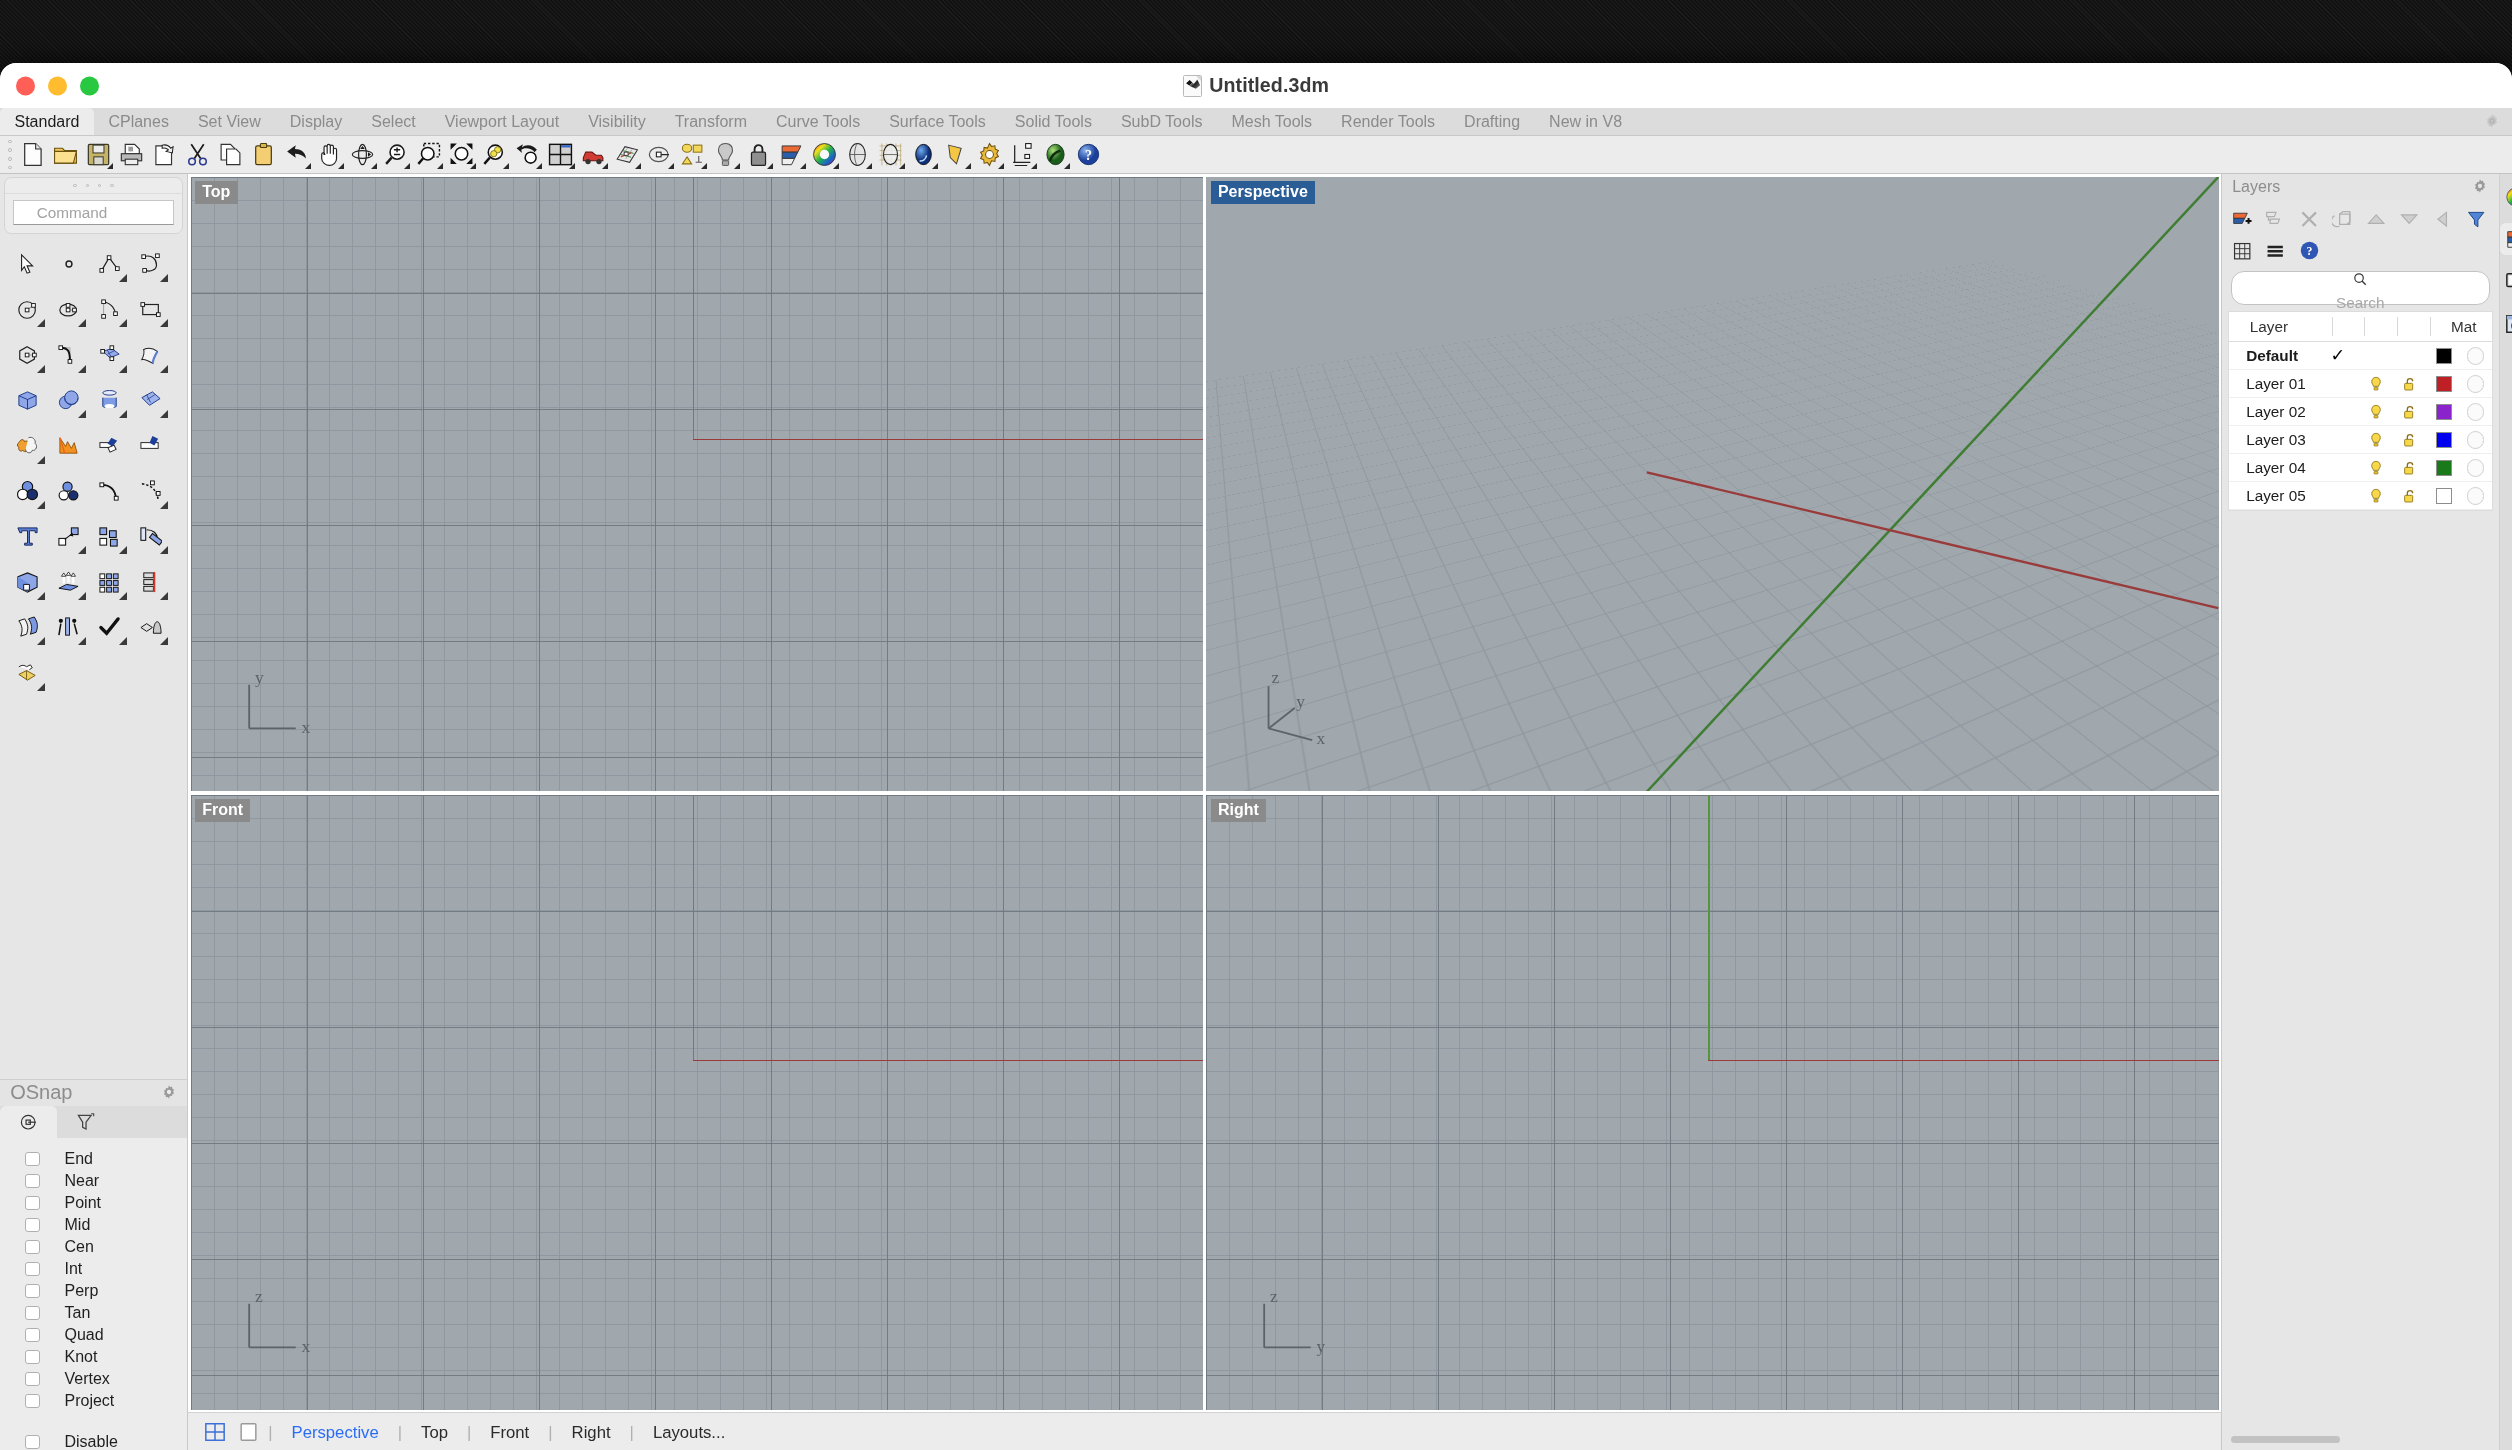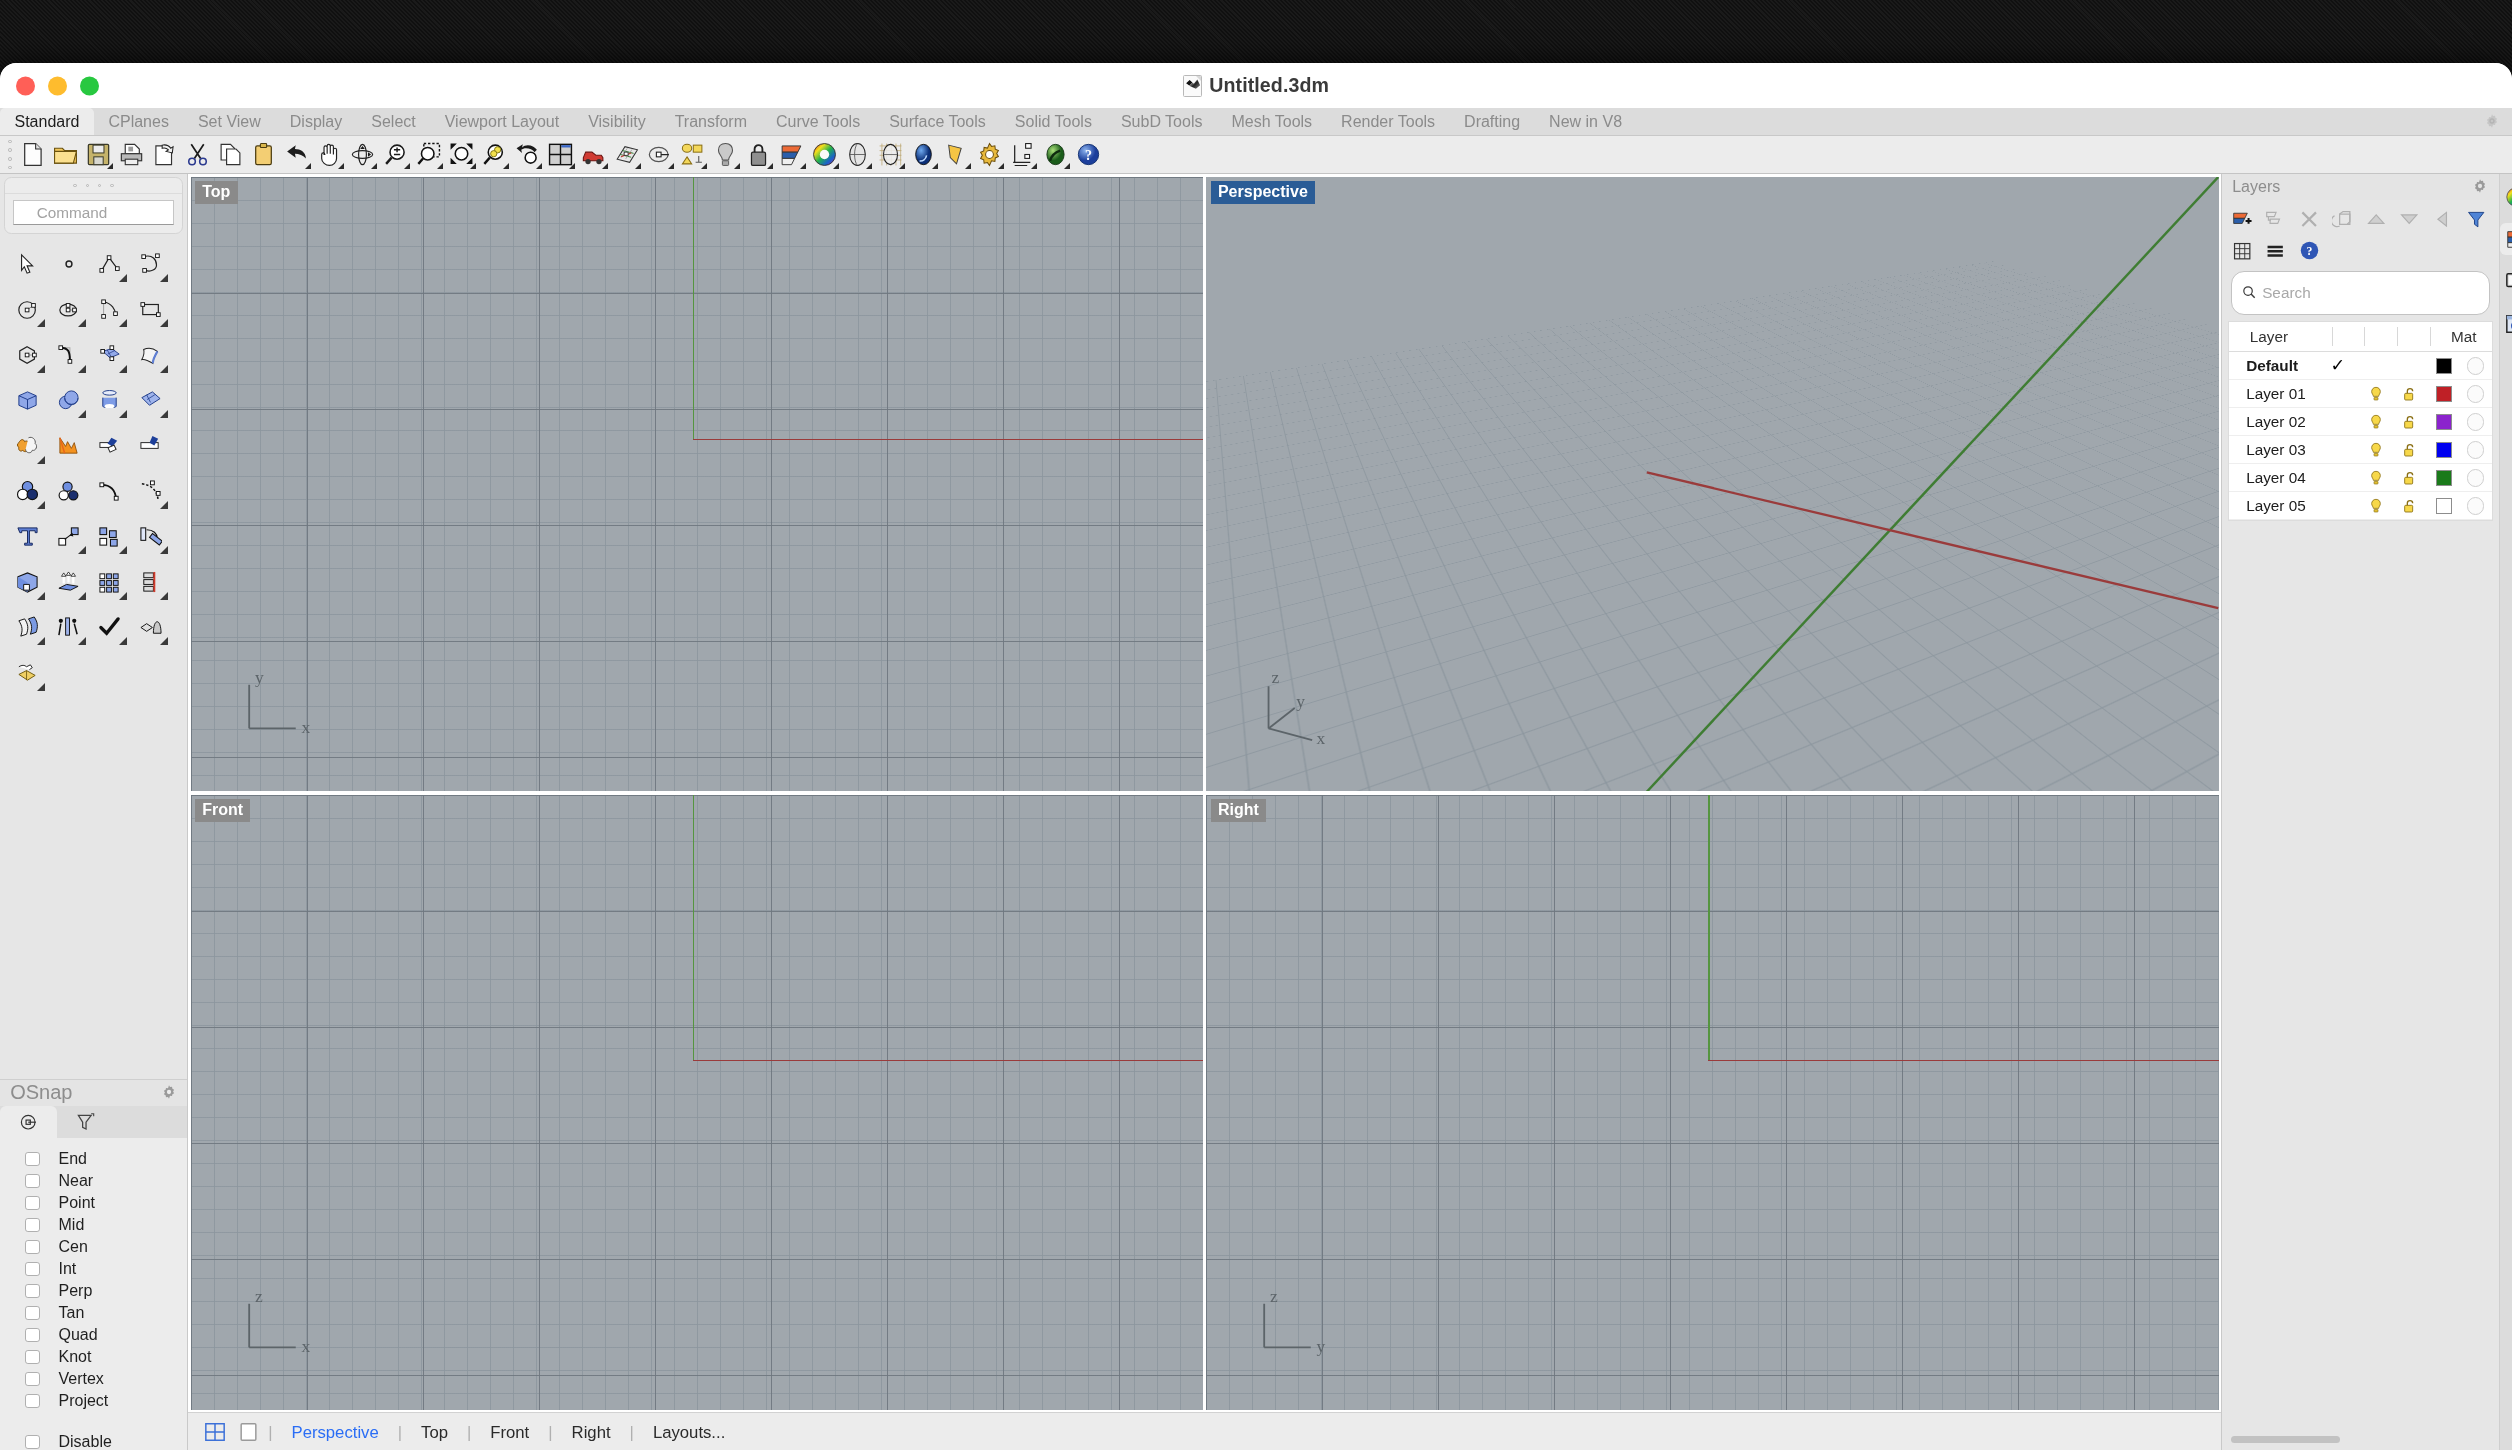--- a/index.html
+++ b/index.html
@@ -71,21 +71,21 @@
 
   
   #osnap { border-top:0.7px solid #cfcfcf; background:#ececec; }
   #osnap-head { height:26px; display:flex; align-items:center; justify-content:space-between;
     padding:0 10.2px 0 10.2px; background:#e4e4e4; }
   #osnap-head .t { font-size:20px; color:#8d8d8d; }
   #osnap-tabs { height:32px; display:flex; background:#dcdcdc; }
   .os-tab { width:57px; display:flex; align-items:center; justify-content:center; }
   .os-tab.active { background:#ececec; border-radius:5.8px 5.8px 0 0; }
   #osnap-list { padding:10.2px 0 0 25px; }
-  .oschk { display:flex; align-items:center; gap:19px; height:22px; }
+  .oschk { display:flex; align-items:center; gap:25px; height:22px; }
   .oschk .box { width:14.5px; height:14.5px; background:#fff; border:0.7px solid #b0b0b0; border-radius:2.9px; }
   .oschk .lbl { font-size:16px; color:#1f1f1f; }
   .os-gap { height:19px; }
 
   
   #viewarea { flex:1 1 auto; display:flex; flex-direction:column; background:#e6e6e6; }
   #vpgrid { flex:1 1 auto; display:grid; grid-template-columns:1fr 1fr; grid-template-rows:1fr 1fr;
     gap:1.5px; background:#ffffff; padding:1.5px; }
   .vp { position:relative; overflow:hidden; background:#a0a7ad; border:0.7px solid #ffffff; }
   .vp .grid-minor, .vp .grid-major { position:absolute; inset:0; }
@@ -120,22 +120,22 @@
   #vptabs .sep { color:#b0b0b0; font-size:16.7px; }
 
   
   #rightcol { width:291px; background:#e6e6e6; display:flex; border-left:0.7px solid #c9c9c9; }
   #layers { flex:1 1 auto; display:flex; flex-direction:column; }
   #layers-head { height:26px; display:flex; align-items:center; justify-content:space-between;
     padding:0 10.2px; background:#e4e4e4;gap:48px; }
   #layers-head .t { font-size:16px; color:#8d8d8d; }
   #layer-tools { padding:4.4px 5.8px 1.5px 5.8px; display:flex; flex-wrap:wrap; gap:2.9px 4.4px; }
   .lt { width:29px; height:29px; display:flex; align-items:center; justify-content:center; }
-  #layer-search { margin:4.4px 8.7px 5.8px 8.7px; height:44px; background:#fff; border:0.7px solid #c3c3c3;
-    border-radius:13px; display:flex; align-items:center; gap:5.8px; padding:0 10.2px; }
+  #layer-search { margin:4.4px 8.7px 5.8px 8.7px; height:34px; background:#fff; border:0.7px solid #c3c3c3;
+    border-radius:13px; display:flex; align-items:center; gap:5.8px; padding:0 10.2px;flex-direction:column; }
   #layer-search .ph { font-size:15.3px; color:#a8a8a8; }
   #layer-table { background:#fff; margin:0 5.8px; flex:0 0 auto; border:0.7px solid #dcdcdc; }
   #layer-hdr { height:30.5px; display:flex; align-items:center; font-size:15.3px; color:#333;
     border-bottom:0.7px solid #dcdcdc; }
   #layer-hdr .c-name { width:87px; padding-left:21px; }
   #layer-hdr .div { width:0.7px; height:19px; background:#d8d8d8; margin:0 16px; }
   #layer-hdr .c-mat { padding-left:4.4px; }
   .lrow { height:28px; display:flex; align-items:center; border-bottom:0.7px solid #eee; font-size:15.3px; }
   .lrow .nm { width:87px; padding-left:17.4px; color:#1c1c1c; }
   .lrow.sel .nm { font-weight:bold; }

